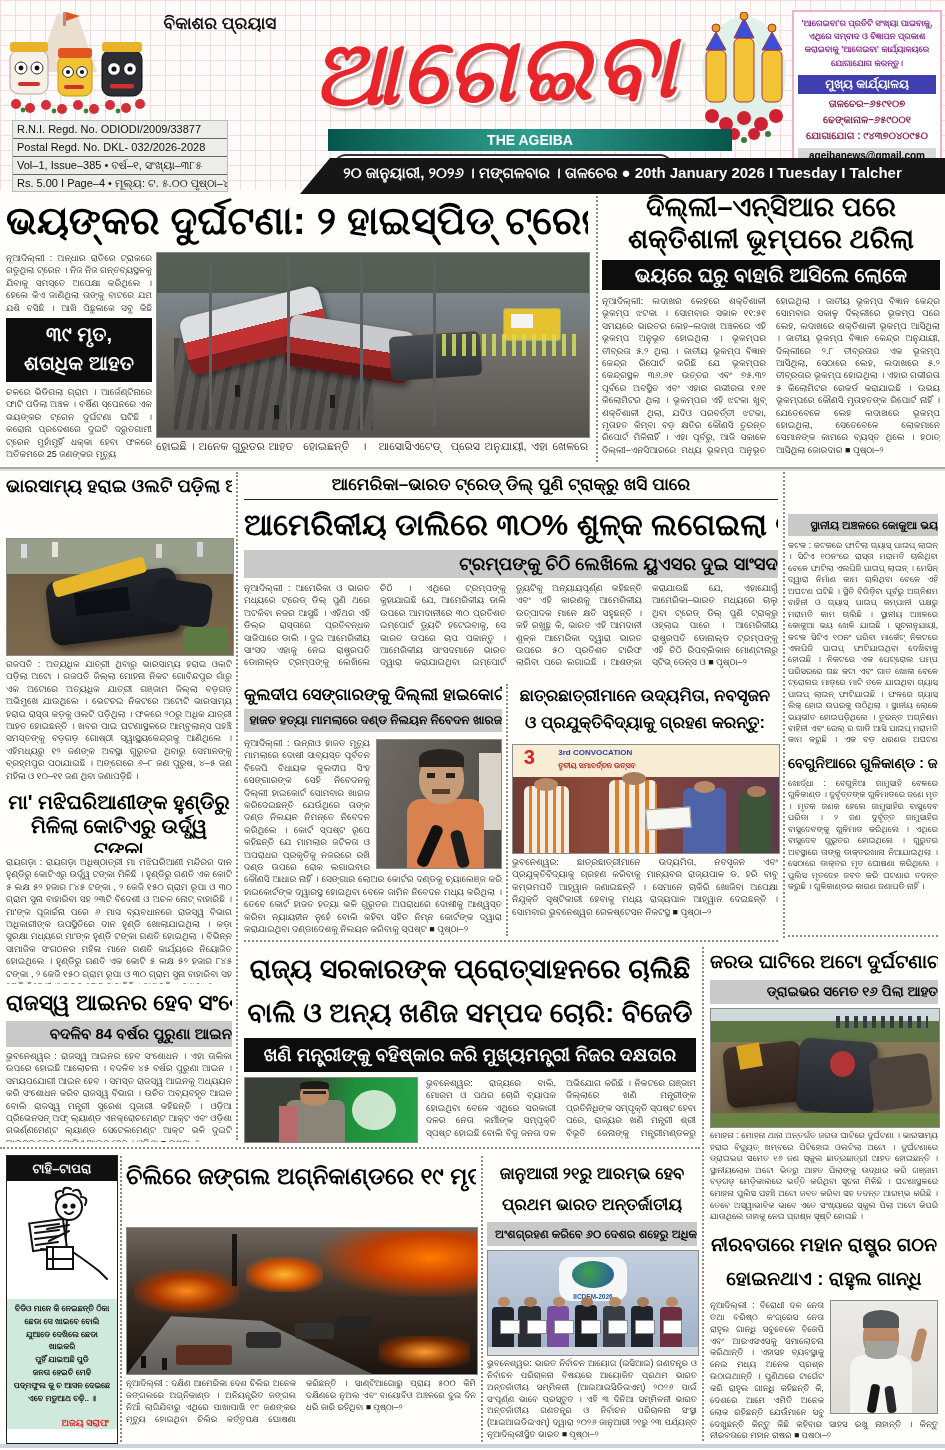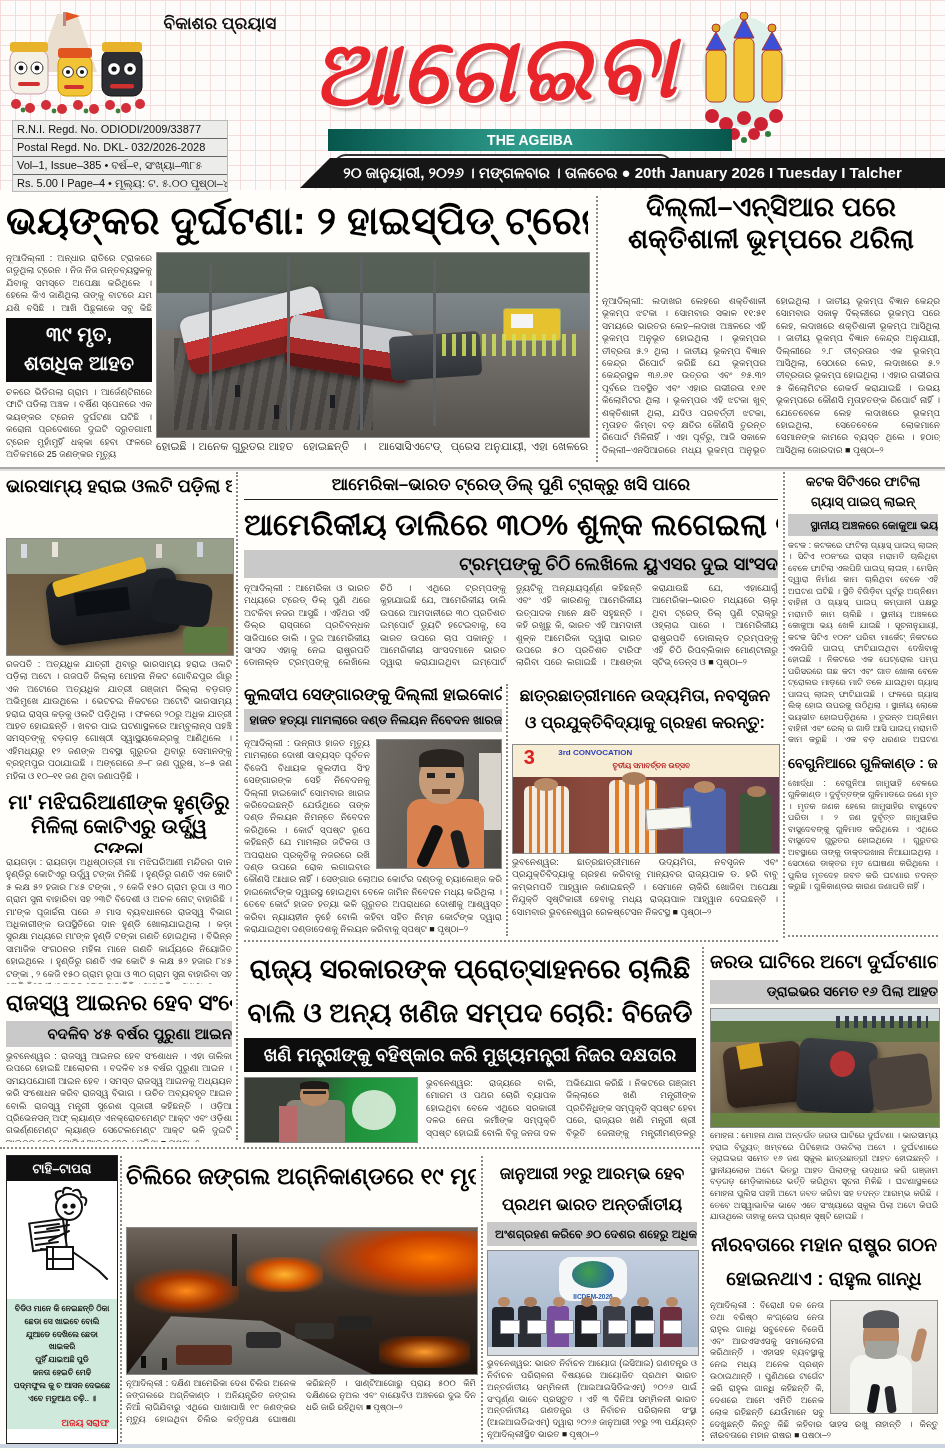--- a/index.html
+++ b/index.html
@@ -130,33 +130,41 @@
             <circle cx="54" cy="122" r="6"></circle>
           </g>
         <g fill="#2f7d38">
             <circle cx="20" cy="122" r="3"></circle>
             <circle cx="44" cy="128" r="3"></circle>
             <circle cx="68" cy="122" r="3"></circle>
           </g>
       </svg>
     </div>
 
+    <div class="abs officebox" style="left:792px;top:10px;width:146px;height:164px;">
+      <div class="office-notice">'ଆଗେଇବା'ର ପ୍ରତିଟି ସଂଖ୍ୟା ପାଇବାକୁ, ଏଥିରେ ସମ୍ବାଦ ଓ ବିଜ୍ଞାପନ ପ୍ରକାଶ କରାଇବାକୁ 'ଆଗେଇବା' କାର୍ଯ୍ୟାଳୟରେ ଯୋଗାଯୋଗ କରନ୍ତୁ।</div>
+      <div class="office-head">ମୁଖ୍ୟ କାର୍ଯ୍ୟାଳୟ</div>
+      <div class="office-phones preline">ତାଳଚେର–୬୫୯୧୦୭
+ଢେଙ୍କାନାଳ–୬୫୯୦୦୧
+ଯୋଗାଯୋଗ : ୯୪୩୭୦୪୦୯୫୦</div>
+      <div class="office-mail">ageibanews@gmail.com</div>
+    </div>
 
     <div class="abs teal-bar" style="left:328px;top:129px;width:404px;height:22px;font-size:14px;line-height:22px;">THE AGEIBA</div>
 
     <div class="abs founder" style="left:333px;top:154px;width:336px;height:22px;font-size:13.5px;line-height:22px;overflow:hidden;">ପ୍ରତିଷ୍ଠାତା ସଦସ୍ୟ ଡ. ନିମାଇଁ ଚରଣ ପ୍ରଧାନ</div>
 
     <div class="abs regbox" style="left:12px;top:120px;width:214px;height:70px;">
       <div class="regrow">R.N.I. Regd. No. ODIODI/2009/33877</div>
       <div class="regrow">Postal Regd. No. DKL- 032/2026-2028</div>
       <div class="regrow">Vol–1, Issue–385 • ବର୍ଷ–୧, ସଂଖ୍ୟା–୩୮୫</div>
       <div class="regrow" style="border-bottom:none;">Rs. 5.00 I Page–4 • ମୂଲ୍ୟ: ଟ. ୫.୦୦ ପୃଷ୍ଠା–୪</div>
     </div>
 
-    <div class="abs datebar" style="left:300px;top:158px;width:645px;height:30px;font-size:15px;line-height:30px;">୨୦ ଜାନୁୟାରୀ, ୨୦୨୬ । ମଙ୍ଗଳବାର । ତାଳଚେର ● 20th January 2026 I Tuesday I Talcher</div>
+    <div class="abs datebar" style="left:300px;top:158px;width:645px;height:36px;font-size:15px;line-height:30px;">୨୦ ଜାନୁୟାରୀ, ୨୦୨୬ । ମଙ୍ଗଳବାର । ତାଳଚେର ● 20th January 2026 I Tuesday I Talcher</div>
   </div>
 
   <div class="abs hl" style="left:6px;top:194px;width:582px;height:54px;font-size:39px;line-height:54px;white-space:nowrap;">ଭୟଙ୍କର ଦୁର୍ଘଟଣା: ୨ ହାଇସ୍ପିଡ୍ ଟ୍ରେନ୍ ମଧ୍ୟରେ ଧକ୍କା</div>
 
   <div class="abs bt" style="left:6px;top:252px;width:146px;height:64px;">ନୂଆଦିଲ୍ଲୀ : ଅନ୍ଧାର ରାତିରେ ଟ୍ରାକରେ ଗଡୁଥିଲା ଟ୍ରେନ । ନିଜ ନିଜ ଗନ୍ତବ୍ୟସ୍ଥଳକୁ ଯିବାକୁ ସମସ୍ତେ ଅପେକ୍ଷା କରିଥିଲେ । ହେଲେ କିଏ ଜାଣିଥିଲା ତାଙ୍କୁ ବାଟରେ ଯମ ଯଶି ବସିଛି । ଆଖି ପିଛୁଳାକେ ସବୁ କିଛି ଛାରଖାର ହୋଇଗଲା ।</div>
   <div class="abs barB preline" style="left:6px;top:318px;width:146px;height:62px;font-size:20px;line-height:29px;padding-top:2px;">୩୯ ମୃତ,
 ଶତାଧିକ ଆହତ</div>
   <div class="abs bt" style="left:6px;top:386px;width:146px;height:78px;">ଚଳରେ ଭିଡିଗଲା ଗ୍ରାମ । ଆର୍ଜେଣ୍ଟିନାରେ ଫାଟି ପଡିଲା ଅଞ୍ଚଳ । ବର୍ଷିଣ ସ୍ପେନରେ ଏକ ଭୟଙ୍କର ଟ୍ରେନ ଦୁର୍ଘଟଣା ଘଟିଛି । କରୋନା ପ୍ରଦେଶରେ ଦୁଇଟି ଦ୍ରୁତଗାମୀ ଟ୍ରେନ ମୁହାଁମୁହିଁ ଧକ୍କା ହେବା ଫଳରେ ଅତିକମରେ 25 ଜଣଙ୍କର ମୃତ୍ୟୁ</div>
 
   <div class="photo" style="left:156px;top:252px;width:432px;height:184px;">
@@ -176,20 +184,21 @@
     <div class="ph" style="left:64%;top:4%;width:3px;height:90%;background:#5d6164;"></div>
     <div class="ph" style="left:27%;bottom:10%;width:5px;height:14px;background:#1b1d20;"></div>
     <div class="ph" style="left:40%;bottom:16%;width:5px;height:13px;background:#1b1d20;"></div>
     <div class="ph" style="left:18%;bottom:22%;width:5px;height:12px;background:#1b1d20;"></div>
   </div>
   <div class="abs bt cols3" style="left:156px;top:440px;width:432px;height:26px;font-size:11px;line-height:1.25;">ହୋଇଛି । ଅନେକ ଗୁରୁତର ଆହତ ହୋଇଛନ୍ତି । ଆସୋସିଏଟେଡ୍ ପ୍ରେସ ଅନୁଯାୟୀ, ଏହା ଖେଳରେ ସବୁଠାରୁ ଭୟଙ୍କର ରେଳ ଦୁର୍ଘଟଣା ମଧ୍ୟରୁ ଗୋଟିଏ । ଦୁର୍ଘଟଣା ଏତେ ଭୟଙ୍କର ଥିଲା ଯେ ମୃତ୍ୟୁସଂଖ୍ୟା ବଢ଼ିବା ଆଶଙ୍କା କରାଯାଉଛି । ଏହି ଦୁର୍ଘଟଣା ■ ପୃଷ୍ଠା–୨</div>
 
   <div class="abs vdot" style="left:596px;top:196px;height:266px;"></div>
 
   <div class="abs hl" style="left:602px;top:192px;width:338px;height:64px;font-size:27px;">ଦିଲ୍ଲୀ–ଏନ୍‌ସିଆର ପରେ ଶକ୍ତିଶାଳୀ ଭୂମ୍ପରେ ଥରିଲା ଲଦାଖ</div>
+  <div class="abs barB" style="left:602px;top:260px;width:338px;height:30px;font-size:20px;line-height:30px;">ଭୟରେ ଘରୁ ବାହାରି ଆସିଲେ ଲୋକେ</div>
   <div class="abs bt cols2" style="left:602px;top:295px;width:338px;height:169px;">ନୂଆଦିଲ୍ଲୀ: ଲଦାଖର ଲେହରେ ଶକ୍ତିଶାଳୀ ଭୂକମ୍ପ ଝଟକା । ସୋମବାର ସକାଳ ୧୧:୫୧ ସମୟରେ ଭାରତର ଲେହ–ଲଦାଖ ଅଞ୍ଚଳରେ ଏହି ଭୂକମ୍ପ ଅନୁଭୂତ ହୋଇଥିଲା । ଭୂକମ୍ପର ତୀବ୍ରତା ୫.୨ ଥିଲା । ଜାତୀୟ ଭୂକମ୍ପ ବିଜ୍ଞାନ କେନ୍ଦ୍ର ରିପୋର୍ଟ କରିଛି ଯେ ଭୂକମ୍ପର କେନ୍ଦ୍ରସ୍ଥଳ ୩୬.୬୧ ଉତ୍ତର ଏବଂ ୭୫.୩୨ ପୂର୍ବରେ ଅବସ୍ଥିତ ଏବଂ ଏହାର ଗଭୀରତା ୧୬୧ କିଲୋମିଟର ଥିଲା । ଭୂକମ୍ପର ଏହି ଝଟକା ଖୁବ୍ ଶକ୍ତିଶାଳୀ ଥିଲା, ଯଦିଓ ପରବର୍ତ୍ତୀ ଝଟକା, ମୃତାହତ କିମ୍ବା ବଡ଼ କ୍ଷତିର କୌଣସି ତୁରନ୍ତ ରିପୋର୍ଟ ମିଳିନାହିଁ । ଏହା ପୂର୍ବରୁ, ଆଜି ସକାଳେ ଦିଲ୍ଲୀ–ଏନସିଆରରେ ମଧ୍ୟ ଭୂକମ୍ପ ଅନୁଭୂତ ହୋଇଥିଲା । ଜାତୀୟ ଭୂକମ୍ପ ବିଜ୍ଞାନ କେନ୍ଦ୍ର ସୋମବାର ସକାଳୁ ଦିଲ୍ଲୀରେ ଭୂକମ୍ପ ପରେ ଲେହ, ଲଦାଖରେ ଶକ୍ତିଶାଳୀ ଭୂକମ୍ପ ଆସିଥିଲା । ଜାତୀୟ ଭୂକମ୍ପ ବିଜ୍ଞାନ କେନ୍ଦ୍ର ଅନୁଯାୟୀ, ଦିଲ୍ଲୀରେ ୨.୮ ତୀବ୍ରତାର ଏକ ଭୂକମ୍ପ ଆସିଥିଲା, ସେଠାରେ ଲେହ, ଲଦାଖରେ ୫.୨ ତୀବ୍ରତାର ଭୂକମ୍ପ ହୋଇଥିଲା । ଏହାର ଗଭୀରତା ୫ କିଲୋମିଟର ରେକର୍ଡ କରାଯାଇଛି । ଉଭୟ ଭୂକମ୍ପରେ କୌଣସି ମୃତାହତଙ୍କ ରିପୋର୍ଟ ନାହିଁ । ଯେତେବେଳେ ଲେହ ଲଦାଖରେ ଭୂକମ୍ପ ହୋଇଥିଲା, ସେତେବେଳେ ଲୋକମାନେ ସେମାନଙ୍କ କାମରେ ବ୍ୟସ୍ତ ଥିଲେ । ହଠାତ୍ ଆସିଥିଲା ଜୋରଦାର ■ ପୃଷ୍ଠା–୨</div>
 
   <div class="abs rule" style="left:0;top:467px;width:945px;"></div>
 
   <div class="abs hl" style="left:6px;top:473px;width:226px;height:26px;font-size:18px;line-height:26px;white-space:nowrap;">ଭାରସାମ୍ୟ ହରାଇ ଓଲଟି ପଡ଼ିଲା ଅଟୋ</div>
   <div class="photo" style="left:6px;top:538px;width:226px;height:116px;">
     <div class="ph" style="left:0;top:0;right:0;height:32%;background:#98a08b;"></div>
     <div class="ph" style="left:6%;top:4%;width:6px;height:14px;background:#d8d8e0;"></div>
     <div class="ph" style="left:20%;top:3%;width:6px;height:15px;background:#e8e4da;"></div>
     <div class="ph" style="left:66%;top:4%;width:6px;height:14px;background:#dcd6ce;"></div>
@@ -200,21 +209,21 @@
     <div class="ph" style="left:30%;top:44%;width:24%;height:20%;background:#0c0f14;transform:rotate(-7deg);"></div>
     <div class="ph" style="left:64%;top:36%;width:26%;height:38%;border-radius:10px;background:#1a1d22;transform:rotate(8deg);"></div>
     <div class="ph" style="left:78%;bottom:2%;width:20%;height:22%;background:#5d7a43;border-radius:6px 0 0 0;"></div>
   </div>
   <div class="abs bt" style="left:6px;top:658px;width:226px;height:128px;">ରଜପତି : ଅତ୍ୟଧିକ ଯାତ୍ରୀ ଥିବାରୁ ଭାରସାମ୍ୟ ହରାଇ ଓଲଟି ପଡ଼ିଲା ଅଟୋ । ଗଜପତି ଜିଲ୍ଲା ମୋହନା ନିକଟ ଗୋବିନ୍ଦପୁର ଗାଁରୁ ଏକ ଅଟୋରେ ଅତ୍ୟଧିକ ଯାତ୍ରୀ ଗଞ୍ଜାମ ଜିଲ୍ଲା ବଡ଼ଗଡ଼ ଅଭିମୁଖେ ଯାଉଥିଲେ । ଭେଟଚଇ ନିକଟରେ ଅଟୋଟି ଭାରସାମ୍ୟ ହରାଇ ରାସ୍ତା କଡ଼କୁ ଓଲଟି ପଡ଼ିଥିଲା । ଫଳରେ ୨୦ରୁ ଅଧିକ ଯାତ୍ରୀ ଆହତ ହୋଇଛନ୍ତି । ଖବର ପାଇ ଘଟଣାସ୍ଥଳରେ ଆମ୍ବୁଲାନ୍ସ ପହଞ୍ଚି ସମସ୍ତଙ୍କୁ ବଡ଼ଗଡ଼ ଗୋଷ୍ଠୀ ସ୍ୱାସ୍ଥ୍ୟକେନ୍ଦ୍ରକୁ ଆଣିଥିଲେ । ଏହିମଧ୍ୟରୁ ୧୨ ଜଣଙ୍କ ଅବସ୍ଥା ଗୁରୁତର ଥିବାରୁ ସେମାନଙ୍କୁ ବ୍ରହ୍ମପୁର ପଠାଯାଇଛି । ଅଙ୍ଗେରେ ୬–୮ ଜଣ ପୁରୁଷ, ୪–୫ ଜଣ ମହିଳା ଓ ୧୦–୧୧ ଜଣ ଥିବା ଜଣାପଡ଼ିଛି ।</div>
 
   <div class="abs hl" style="left:6px;top:791px;width:226px;height:62px;font-size:20px;">ମା' ମଝିଘରିଆଣୀଙ୍କ ହୁଣ୍ଡିରୁ ମିଳିଲା କୋଟିଏରୁ ଉର୍ଦ୍ଧ୍ୱ ଟଙ୍କା</div>
   <div class="abs bt" style="left:6px;top:856px;width:226px;height:128px;">ରାୟଗଡ଼ା : ରାୟଗଡ଼ା ଅଧିଷ୍ଠାତ୍ରୀ ମା ମଝିଘରିଆଣୀ ମନ୍ଦିରର ଦାନ ହୁଣ୍ଡିରୁ କୋଟିଏରୁ ଉର୍ଦ୍ଧ୍ୱ ଟଙ୍କା ମିଳିଛି । ହୁଣ୍ଡିରୁ ଗଣତି ଏକ କୋଟି ୫ ଲକ୍ଷ ୫୨ ହଜାର ୮୪୫ ଟଙ୍କା , ୨ କେଜି ୧୫୦ ଗ୍ରାମ ରୂପା ଓ ୩୦ ଗ୍ରାମ ସୁନା ବାହାରିବା ସହ ୨୩ଟି ବିଦେଶୀ ଓ ଅଚଳ ନୋଟ୍ ବାହାରିଛି । ମା'ଙ୍କ ପୂଜାର୍ଚ୍ଚନା ପରେ ୬ ମାସ ବ୍ୟବଧାନରେ ରାଜସ୍ୱ ବିଭାଗ ଅଧିକାରୀଙ୍କ ଉପସ୍ଥିତିରେ ଦାନ ହୁଣ୍ଡି ଖୋଲାଯାଇଥିଲା । କଡ଼ା ସୁରକ୍ଷା ମଧ୍ୟରେ ମା'ଙ୍କ ହୁଣ୍ଡି ଟଙ୍କା ଗଣତି ହୋଇଥିଲା । ବିଭିନ୍ନ ସାମାଜିକ ସଂଗଠନର ମହିଳା ମାନେ ଗଣତି କାର୍ଯ୍ୟରେ ନିୟୋଜିତ ହୋଇଥିଲେ । ହୁଣ୍ଡିରୁ ଗଣତି ଏକ କୋଟି ୫ ଲକ୍ଷ ୫୨ ହଜାର ୮୪୫ ଟଙ୍କା , ୨ କେଜି ୧୫୦ ଗ୍ରାମ ରୂପା ଓ ୩୦ ଗ୍ରାମ ସୁନା ବାହାରିବା ସହ ୨୩ଟି ବିଦେଶୀ ଓ ଅଚଳ ନୋଟ୍ ବାହାରିଛି । ସଂପ୍ରତି ■ ପୃଷ୍ଠା–୨</div>
 
   <div class="abs hl" style="left:6px;top:988px;width:226px;height:30px;font-size:22px;line-height:30px;white-space:nowrap;">ରାଜସ୍ୱ ଆଇନର ହେବ ସଂଶୋଧନ</div>
-  <div class="abs barG" style="left:6px;top:1021px;width:226px;height:26px;font-size:15px;line-height:26px;">ବଦଳିବ ୪୫ ବର୍ଷର ପୁରୁଣା ଆଇନ</div>
+  <div class="abs barG" style="left:6px;top:1021px;width:226px;height:26px;font-size:15px;line-height:26px;">ବଦଳିବ 84 ବର୍ଷର ପୁରୁଣା ଆଇନ</div>
   <div class="abs bt" style="left:6px;top:1050px;width:226px;height:92px;">ଭୁବନେଶ୍ୱର : ରାଜସ୍ୱ ଆଇନର ହେବ ସଂଶୋଧନ । ଏହା ତାଲିକା ଉପରେ ହୋଇଛି ଆଲୋଚନା । ବଦଳିବ ୪୫ ବର୍ଷର ପୁରୁଣା ଆଇନ । ସମୟପଯୋଗୀ ଆଇନ ହେବ । ସମସ୍ତ ରାଜସ୍ୱ ଆଇନକୁ ଅଧ୍ୟୟନ କରି ସଂଶୋଧନ କରିବ ରାଜସ୍ୱ ବିଭାଗ । ଉଚିତ ଅବ୍ୟବହୃତ ଆଇନ ବୋଲି ରାଜସ୍ୱ ମନ୍ତ୍ରୀ ସୁରେଶ ପୂଜାରୀ କହିଛନ୍ତି । ଓଡ଼ିଆ ପ୍ରିଭେନସନ୍ ଅଫ୍ ଲ୍ୟାଣ୍ଡ ଏନକ୍ରୋଚମେଣ୍ଟ ଆକ୍ଟ ଏବଂ ଓଡ଼ିଶା ଗଭର୍ଣ୍ଣମେଣ୍ଟ ଲ୍ୟାଣ୍ଡ ସେଟେଲମେଣ୍ଟ ଆକ୍ଟ ଭଳି ଦୁଇଟି ଆଇନକୁ ନେଇ ଗୋଟିଏ ଆଇନ ହେବ । ଓଡ଼ିଶା ■ ପୃଷ୍ଠା–୨</div>
 
   <div class="abs vdot" style="left:236px;top:472px;height:668px;"></div>
   <div class="abs vdot" style="left:783px;top:472px;height:466px;"></div>
 
   <div class="abs hl" style="left:244px;top:473px;width:534px;height:24px;font-size:17px;line-height:24px;">ଆମେରିକା–ଭାରତ ଟ୍ରେଡ୍ ଡିଲ୍ ପୁଣି ଟ୍ରାକ୍‌ରୁ ଖସି ପାରେ</div>
   <div class="abs" style="left:244px;top:499px;width:534px;border-top:1.5px solid #222;"></div>
   <div class="abs hl" style="left:244px;top:503px;width:534px;height:44px;font-size:30px;line-height:44px;white-space:nowrap;">ଆମେରିକୀୟ ଡାଲିରେ ୩୦% ଶୁଳ୍କ ଲଗେଇଲା ଭାରତ</div>
   <div class="abs barG" style="left:244px;top:550px;width:534px;height:28px;font-size:18px;line-height:28px;">ଟ୍ରମ୍ପଙ୍କୁ ଚିଠି ଲେଖିଲେ ୟୁଏସର ଦୁଇ ସାଂସଦ</div>
   <div class="abs bt cols4" style="left:244px;top:582px;width:534px;height:95px;">ନୂଆଦିଲ୍ଲୀ : ଆମେରିକା ଓ ଭାରତ ମଧ୍ୟରେ ଟ୍ରେଡ୍ ଡିଲ୍ ପୁଣି ଥରେ ଅଟକିବା ନଜର ଆସୁଛି । ଏହିଥର ଏହି ଡିଲ୍‌ର ରାସ୍ତାରେ ପ୍ରତିବନ୍ଧକ ସାଜିପାରେ ଡାଲି । ଦୁଇ ଆମେରିକୀୟ ସାଂସଦ ଏହାକୁ ନେଇ ରାଷ୍ଟ୍ରପତି ଡୋନାଲ୍ଡ ଟ୍ରମ୍ପଙ୍କୁ ଲେଖିଲେ ଚିଠି । ଏଥିରେ ଟ୍ରମ୍ପଙ୍କୁ କୁହାଯାଇଛି ଯେ, ଆମେରିକୀୟ ଡାଲି ଉପରେ ଆମଦାନୀରେ ୩୦ ପ୍ରତିଶତ ଇମ୍ପୋର୍ଟ ଡ୍ୟୁଟି ହଟେଇବାକୁ, ସେ ଭାରତ ଉପରେ ଚାପ ପକାନ୍ତୁ । ଆମେରିକୀୟ ସାଂସଦମାନେ ଭାରତ ଦ୍ୱାରା କରାଯାଇଥିବା ଇମ୍ପୋର୍ଟ ଡ୍ୟୁଟିକୁ ଅନ୍ୟାୟପୂର୍ଣ୍ଣ କହିଛନ୍ତି ଏବଂ ଏହି କାରଣକୁ ଆମେରିକୀୟ ଉତ୍ପାଦକ ମାନେ କ୍ଷତି ସହୁଛନ୍ତି । କହି ରଖୁଛୁ କି, ଭାରତ ଏହି ଆମଦାନୀ ଶୁଳ୍କ ଆମେରିକା ଦ୍ୱାରା ଭାରତ ଉପରେ ୫୦ ପ୍ରତିଶତ ଟାରିଫ ଲାଗିବା ପରେ ଲଗାଇଛି । ଆଶଙ୍କା କରାଯାଉଛି ଯେ, ଏହାଯୋଗୁଁ ଆମେରିକା–ଭାରତ ମଧ୍ୟରେ ଚାଲୁ ଥିବା ଟ୍ରେଡ୍ ଡିଲ୍ ପୁଣି ଟ୍ରାକ୍‌ରୁ ଓହ୍ଲାଇ ପାରେ । ଆମେରିକୀୟ ରାଷ୍ଟ୍ରପତି ଡୋନାଲ୍ଡ ଟ୍ରମ୍ପଙ୍କୁ ଏହି ଚିଠି ରିପବ୍ଲିକାନ ମୋଣ୍ଟାନାରୁ ସ୍ଟିଭ୍ ଡେନ୍ସ ଓ ■ ପୃଷ୍ଠା–୨</div>
@@ -238,37 +247,36 @@
     <span>ଭଳି ଗୁରୁତର ଅପରାଧରେ ଦୋଷୀକୁ ଆଶ୍ୱସ୍ତ କରିବା ନ୍ୟାୟହୀନ ନୁହେଁ ବୋଲି କହିବା ସହିତ ନିମ୍ନ କୋର୍ଟଙ୍କ ଦ୍ୱାରା କରାଯାଇଥିବା ଦଣ୍ଡାଦେଶକୁ ନିଲୟନ କରିବାକୁ ସ୍ପଷ୍ଟ ■ ପୃଷ୍ଠା–୨</span>
   </div>
 
   <div class="abs vdot" style="left:506px;top:684px;height:252px;"></div>
 
   <div class="abs hl" style="left:512px;top:682px;width:266px;height:58px;font-size:16.5px;line-height:27px;">ଛାତ୍ରଛାତ୍ରୀମାନେ ଉଦ୍ୟମିତା, ନବସୃଜନ ଓ ପ୍ରଯୁକ୍ତିବିଦ୍ୟାକୁ ଗ୍ରହଣ କରନ୍ତୁ: ରାଜ୍ୟପାଳ</div>
   <div class="photo" style="left:512px;top:744px;width:266px;height:108px;">
     <div class="ph" style="left:0;top:0;right:0;height:30%;background:#f6edd4;border-bottom:2px solid #b33;"></div>
     <div class="ph" style="left:4%;top:1%;width:12%;height:26%;color:#d22;font-weight:900;font-size:20px;">3</div>
     <div class="ph" style="left:17%;top:3%;width:60%;color:#2a3fbf;font-weight:bold;font-size:8px;white-space:nowrap;">3rd CONVOCATION</div>
-    <div class="ph" style="left:17%;top:15%;width:70%;color:#b32020;font-weight:bold;font-size:7.5px;white-space:nowrap;overflow:hidden;text-align:center;">ତୃତୀୟ ସମାବର୍ତ୍ତନ ଉତ୍ସବ</div>
+    <div class="ph" style="left:17%;top:15%;width:70%;color:#b32020;font-weight:bold;font-size:7.5px;white-space:nowrap;overflow:hidden;">ତୃତୀୟ ସମାବର୍ତ୍ତନ ଉତ୍ସବ</div>
     <div class="ph" style="left:0;top:30%;right:0;bottom:0;background:linear-gradient(90deg,#713c33,#8c4a3c 30%,#5e3a4a);"></div>
     <div class="ph" style="left:4%;top:38%;width:17%;height:62%;border-radius:6px 6px 0 0;background:repeating-linear-gradient(90deg,#f2ece2 0 5px,#e07b28 5px 8px);"></div>
     <div class="ph" style="left:8%;top:31%;width:9%;height:12%;border-radius:50%;background:#b98a66;"></div>
     <div class="ph" style="left:36%;top:32%;width:18%;height:68%;border-radius:6px 6px 0 0;background:repeating-linear-gradient(90deg,#f2ece2 0 6px,#e07b28 6px 10px);"></div>
     <div class="ph" style="left:41%;top:25%;width:9%;height:12%;border-radius:50%;background:#a97c5c;"></div>
     <div class="ph" style="left:64%;top:40%;width:16%;height:60%;border-radius:6px 6px 0 0;background:#4f63a8;"></div>
     <div class="ph" style="left:68%;top:33%;width:8%;height:11%;border-radius:50%;background:#b98a66;"></div>
     <div class="ph" style="left:85%;top:44%;width:12%;height:56%;border-radius:5px 5px 0 0;background:#3d5438;"></div>
     <div class="ph" style="left:88%;top:38%;width:7%;height:10%;border-radius:50%;background:#a97c5c;"></div>
     <div class="ph" style="left:50%;top:58%;width:16%;height:18%;background:#f7f7f2;border:1px solid #999;transform:rotate(-4deg);"></div>
   </div>
   <div class="abs bt" style="left:512px;top:856px;width:266px;height:80px;">ଭୁବନେଶ୍ୱର: ଛାତ୍ରଛାତ୍ରୀମାନେ ଉଦ୍ୟମିତା, ନବସୃଜନ ଏବଂ ପ୍ରଯୁକ୍ତିବିଦ୍ୟାକୁ ଗ୍ରହଣ କରିବାକୁ ମାନ୍ୟବର ରାଜ୍ୟପାଳ ଡ. ହରି ବାବୁ କମ୍ଭମପତି ଆହ୍ୱାନ ଜଣାଇଛନ୍ତି । ସେମାନେ ଚାକିରି ଖୋଜିବା ଅପେକ୍ଷା ନିଯୁକ୍ତି ସୃଷ୍ଟିକାରୀ ହେବାକୁ ମଧ୍ୟ ରାଜ୍ୟପାଳ ଆହ୍ୱାନ ଦେଇଛନ୍ତି । ସୋମବାର ଭୁବନେଶ୍ୱର ରେଳଷ୍ଟେସନ ନିକଟସ୍ଥ ■ ପୃଷ୍ଠା–୨</div>
 
   <div class="abs hdot" style="left:244px;top:940px;width:534px;"></div>
 
-  <div class="abs hl" style="left:788px;top:472px;width:150px;height:40px;font-size:13px;line-height:20px;">କଟକ ସିଟିଏରେ ଫାଟିଲା ଗ୍ୟାସ୍ ପାଇପ୍ ଲାଇନ୍</div>
   <div class="abs barG" style="left:788px;top:514px;width:150px;height:22px;font-size:11px;line-height:22px;">ସ୍ଥାନୀୟ ଅଞ୍ଚଳରେ କୋକୁଆ ଭୟ</div>
   <div class="abs bt" style="left:788px;top:540px;width:150px;height:206px;font-size:8.3px;">କଟକ : କଟକରେ ଫାଟିଲା ଗ୍ୟାସ୍ ପାଇପ୍ ଲାଇନ୍ । ସିଟିଏ ୧୦ନଂରେ ରାସ୍ତା ମରାମତି ଚାଲିଥିବା ବେଳେ ଫାଟିଲା ଏଲପିଜି ପାଇପ୍ ଲାଇନ୍ । ମେସିନ୍ ଦ୍ୱାରା ନିର୍ମାଣ କାମ ଚାଲିଥିବା ବେଳେ ଏହି ଅଘଟଣ ଘଟିଛି । ସ୍ଥିତି ବିଗିଡ଼ିବା ପୂର୍ବରୁ ଅଗ୍ନିଶମ ବାହିନୀ ଓ ଗ୍ୟାସ୍ ପାଇପ୍ କମ୍ପାନୀ ପକ୍ଷରୁ ମରାମତି କାମ ଚାଲିଛି । ସ୍ଥାନୀୟ ଅଞ୍ଚଳରେ କୋକୁଆ ଭୟ ଖେଳି ଯାଇଛି । ସୂଚନାନୁଯାୟୀ, କଟକ ସିଟିଏ ୧୦ନଂ ପରିବା ମାର୍କେଟ୍ ନିକଟରେ ଏଲପିଜି ପାଇପ୍ ଫାଟିଯାଇଥିବା ଦେଖିବାକୁ ହୋଇଛି । ନିକଟରେ ଏକ ପେଟ୍ରୋଲ ପମ୍ପ ପରିସରରେ ଗଛ କଟା ଏବଂ ଗାତ ଖୋଳା ବେଳେ ଟ୍ରୋଲର ମାଡ଼ରେ ମାଟି ତଳେ ଯାଇଥିବା ଗ୍ୟାସ୍ ପାଇପ୍ ଲାଇନ୍ ଫାଟିଯାଇଛି । ଫଳରେ ଗ୍ୟାସ୍ ଲିକ୍ ହୋଇ ଉପରକୁ ଉଠିଥିଲା । ସ୍ଥାନୀୟ ଲୋକେ ଭୟଭୀତ ହୋଇପଡ଼ିଥିଲେ । ତୁରନ୍ତ ଅଗ୍ନିଶମ ବାହିନୀ ଏବଂ ରେଲ୍ ର ଗାଡି ଆସି ପାଇପ୍ ମରାମତି କାମ କରୁଛି । ଏକ ବଡ଼ ଧରଣର ଅଘଟଣ ଅଳ୍ପକେ ବର୍ତ୍ତି ଯାଇଛି ।</div>
 
   <div class="abs hl" style="left:788px;top:751px;width:150px;height:24px;font-size:14px;line-height:24px;white-space:nowrap;">ବେଗୁନିଆରେ ଗୁଳିକାଣ୍ଡ : ଜଣେ ମୃତ</div>
   <div class="abs bt" style="left:788px;top:778px;width:150px;height:152px;font-size:8.3px;">ଖୋର୍ଦ୍ଧା : ବେଗୁନିଆ ଜାମୁସାହି ବେଳରେ ଗୁଳିକାଣ୍ଡ । ଦୁର୍ବୃତ୍ତଙ୍କ ଗୁଳିମାଡରେ ଜଣେ ମୃତ । ମୃତକ ଜଣକ ହେଲେ ଜାମୁସାହିର ବାସୁଦେବ ପରିଡା । ୨ ଜଣ ଦୁର୍ବୃତ୍ତ ଜାମୁସାହିର ବାସୁଦେବଙ୍କୁ ଗୁଳିମାଡ କରିଥିଲେ । ଏଥିରେ ବାସୁଦେବ ଗୁରୁତର ହୋଇଥିଲେ । ଗୁରୁତର ଅବସ୍ଥାରେ ତାଙ୍କୁ ଡାକ୍ତରଖାନା ନିଆଯାଇଥିଲା । ସେଠାରେ ଡାକ୍ତର ମୃତ ଘୋଷଣା କରିଥିଲେ । ପୁଲିସ ମୃତଦେହ ଜବତ କରି ଘଟଣାର ତଦନ୍ତ କରୁଛି । ଗୁଳିକାଣ୍ଡର କାରଣ ଜଣାପଡି ନାହିଁ ।</div>
   <div class="abs hdot" style="left:788px;top:935px;width:150px;"></div>
 
   <div class="abs hl" style="left:244px;top:947px;width:452px;height:88px;font-size:27px;line-height:44px;">ରାଜ୍ୟ ସରକାରଙ୍କ ପ୍ରୋତ୍ସାହନରେ ଚାଲିଛି ବାଲି ଓ ଅନ୍ୟ ଖଣିଜ ସମ୍ପଦ ଚୋରି: ବିଜେଡି</div>
   <div class="abs barB" style="left:244px;top:1038px;width:452px;height:34px;font-size:18.5px;line-height:34px;">ଖଣି ମନ୍ତ୍ରୀଙ୍କୁ ବହିଷ୍କାର କରି ମୁଖ୍ୟମନ୍ତ୍ରୀ ନିଜର ଦକ୍ଷତାର ପ୍ରମାଣ ଦିଅନ୍ତୁ</div>
   <div class="abs" style="left:244px;top:1077px;width:452px;height:66px;display:flex;gap:8px;">

